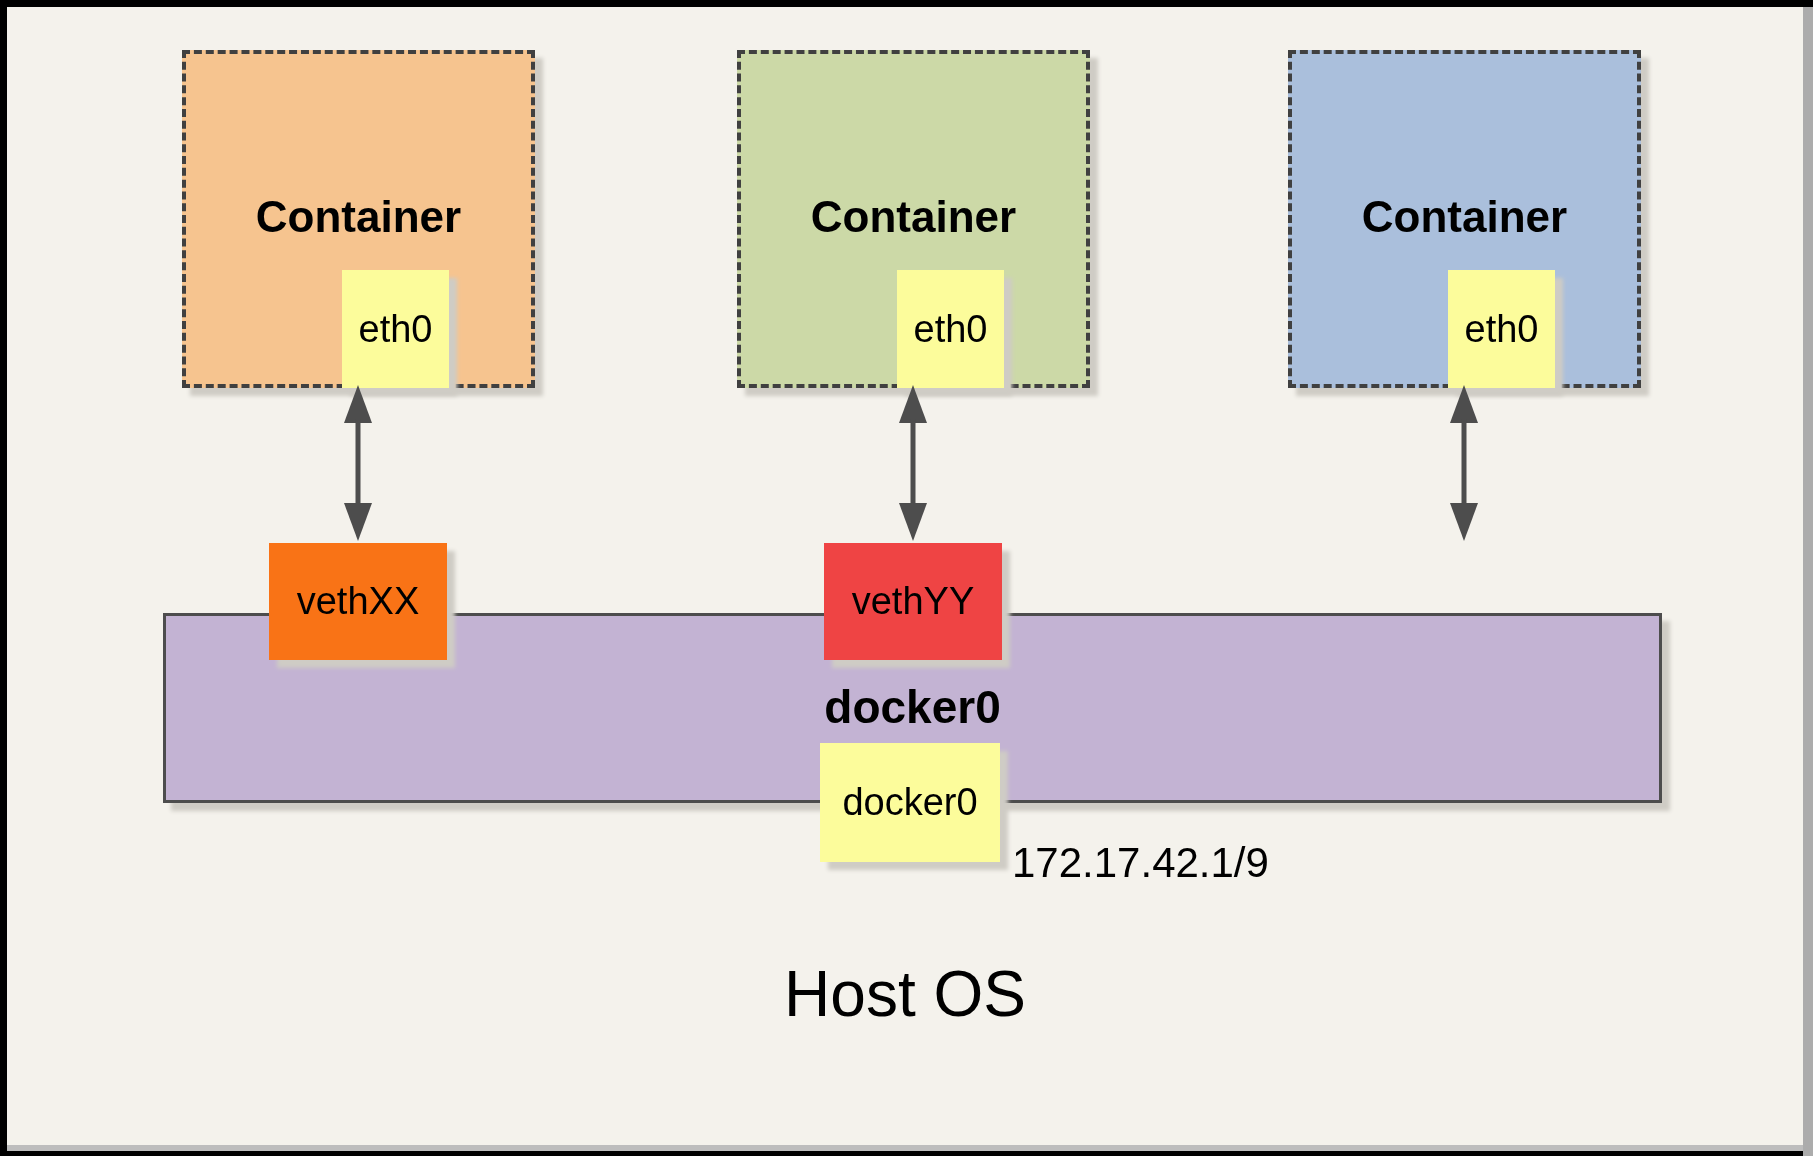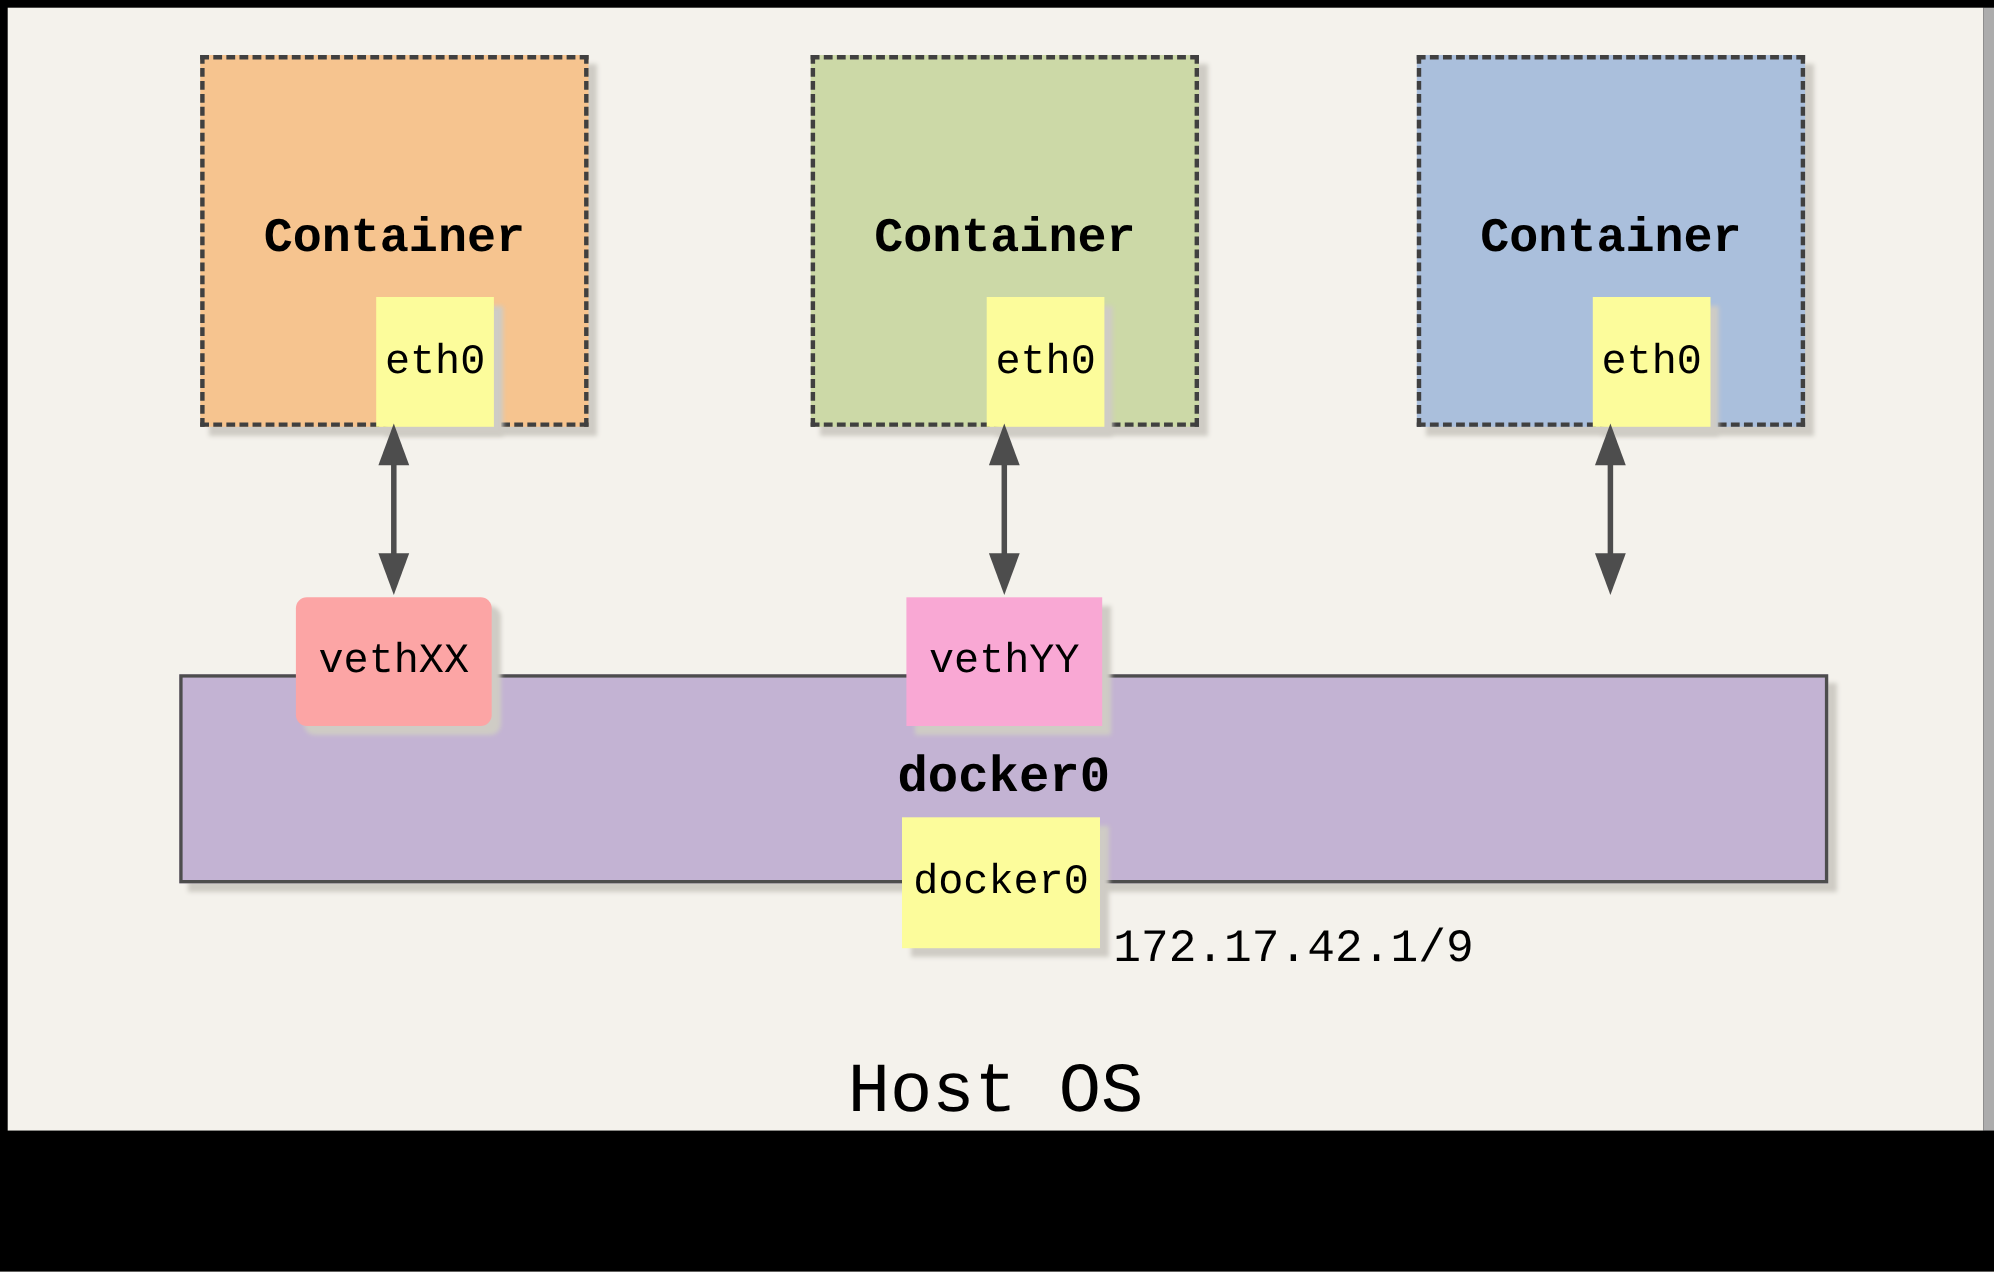--- a/index.html
+++ b/index.html
@@ -1,17 +1,17 @@
 <!DOCTYPE html>
 <html><head>
 <meta charset="utf-8">
 <style>
   html,body{margin:0;padding:0;background:#000;}
-  .frame{position:relative;width:1813px;height:1028px;background:#000;
-         font-family:Liberation Mono, monospace;overflow:hidden;}
+  .frame{position:relative;width:1813px;height:1156px;background:#000;
+         font-family:Liberation Sans, sans-serif;overflow:hidden;}
   .content{position:absolute;left:7px;top:7px;width:1796px;height:1138px;background:#F4F2EC;}
   .edge-right{position:absolute;left:1803px;top:7px;width:10px;height:1149px;background:#ACACAC;}
   .edge-bottom{position:absolute;left:7px;top:1145px;width:1796px;height:6px;background:#BDBDBD;}
 
   .container-box{position:absolute;top:43px;width:353px;height:338px;box-sizing:border-box;
                  border:4px dashed #404040;box-shadow:8px 8px 4px #CFCCC5;}
   .c1{left:175px}.c2{left:730px}.c3{left:1281px}
   .container-label{position:absolute;left:0;right:0;top:141px;text-align:center;
                    font-size:44px;font-weight:bold;color:#000;line-height:1;}
 
@@ -74,24 +74,24 @@
     <svg class="arrow a3" viewBox="0 0 40 160" style="fill: rgb(77, 77, 77);">
       <polygon points="20,2 34,40 6,40"></polygon>
       <rect x="17.5" y="36" width="5" height="88"></rect>
       <polygon points="20,158 34,120 6,120"></polygon>
     </svg>
 
     <div class="bridge-bar" style="background: rgb(195, 179, 211);">
       <div class="bridge-label">docker0</div>
     </div>
 
-    <div class="iface veth v1" style="background: #fca5a5; border-radius: 10px;">
+    <div class="iface veth v1" style="background: #f97316;">
       <span>vethXX</span>
     </div>
-    <div class="iface veth v2" style="background: #f9a8d4;">
+    <div class="iface veth v2" style="background: #ef4444;">
       <span>vethYY</span>
     </div>
 
     <div class="iface docker-if" style="background: rgb(252, 252, 155);">
       <span>docker0</span>
     </div>
 
     <div class="ip-label">172.17.42.1/9</div>
 
     <div class="host-label">Host OS</div>

